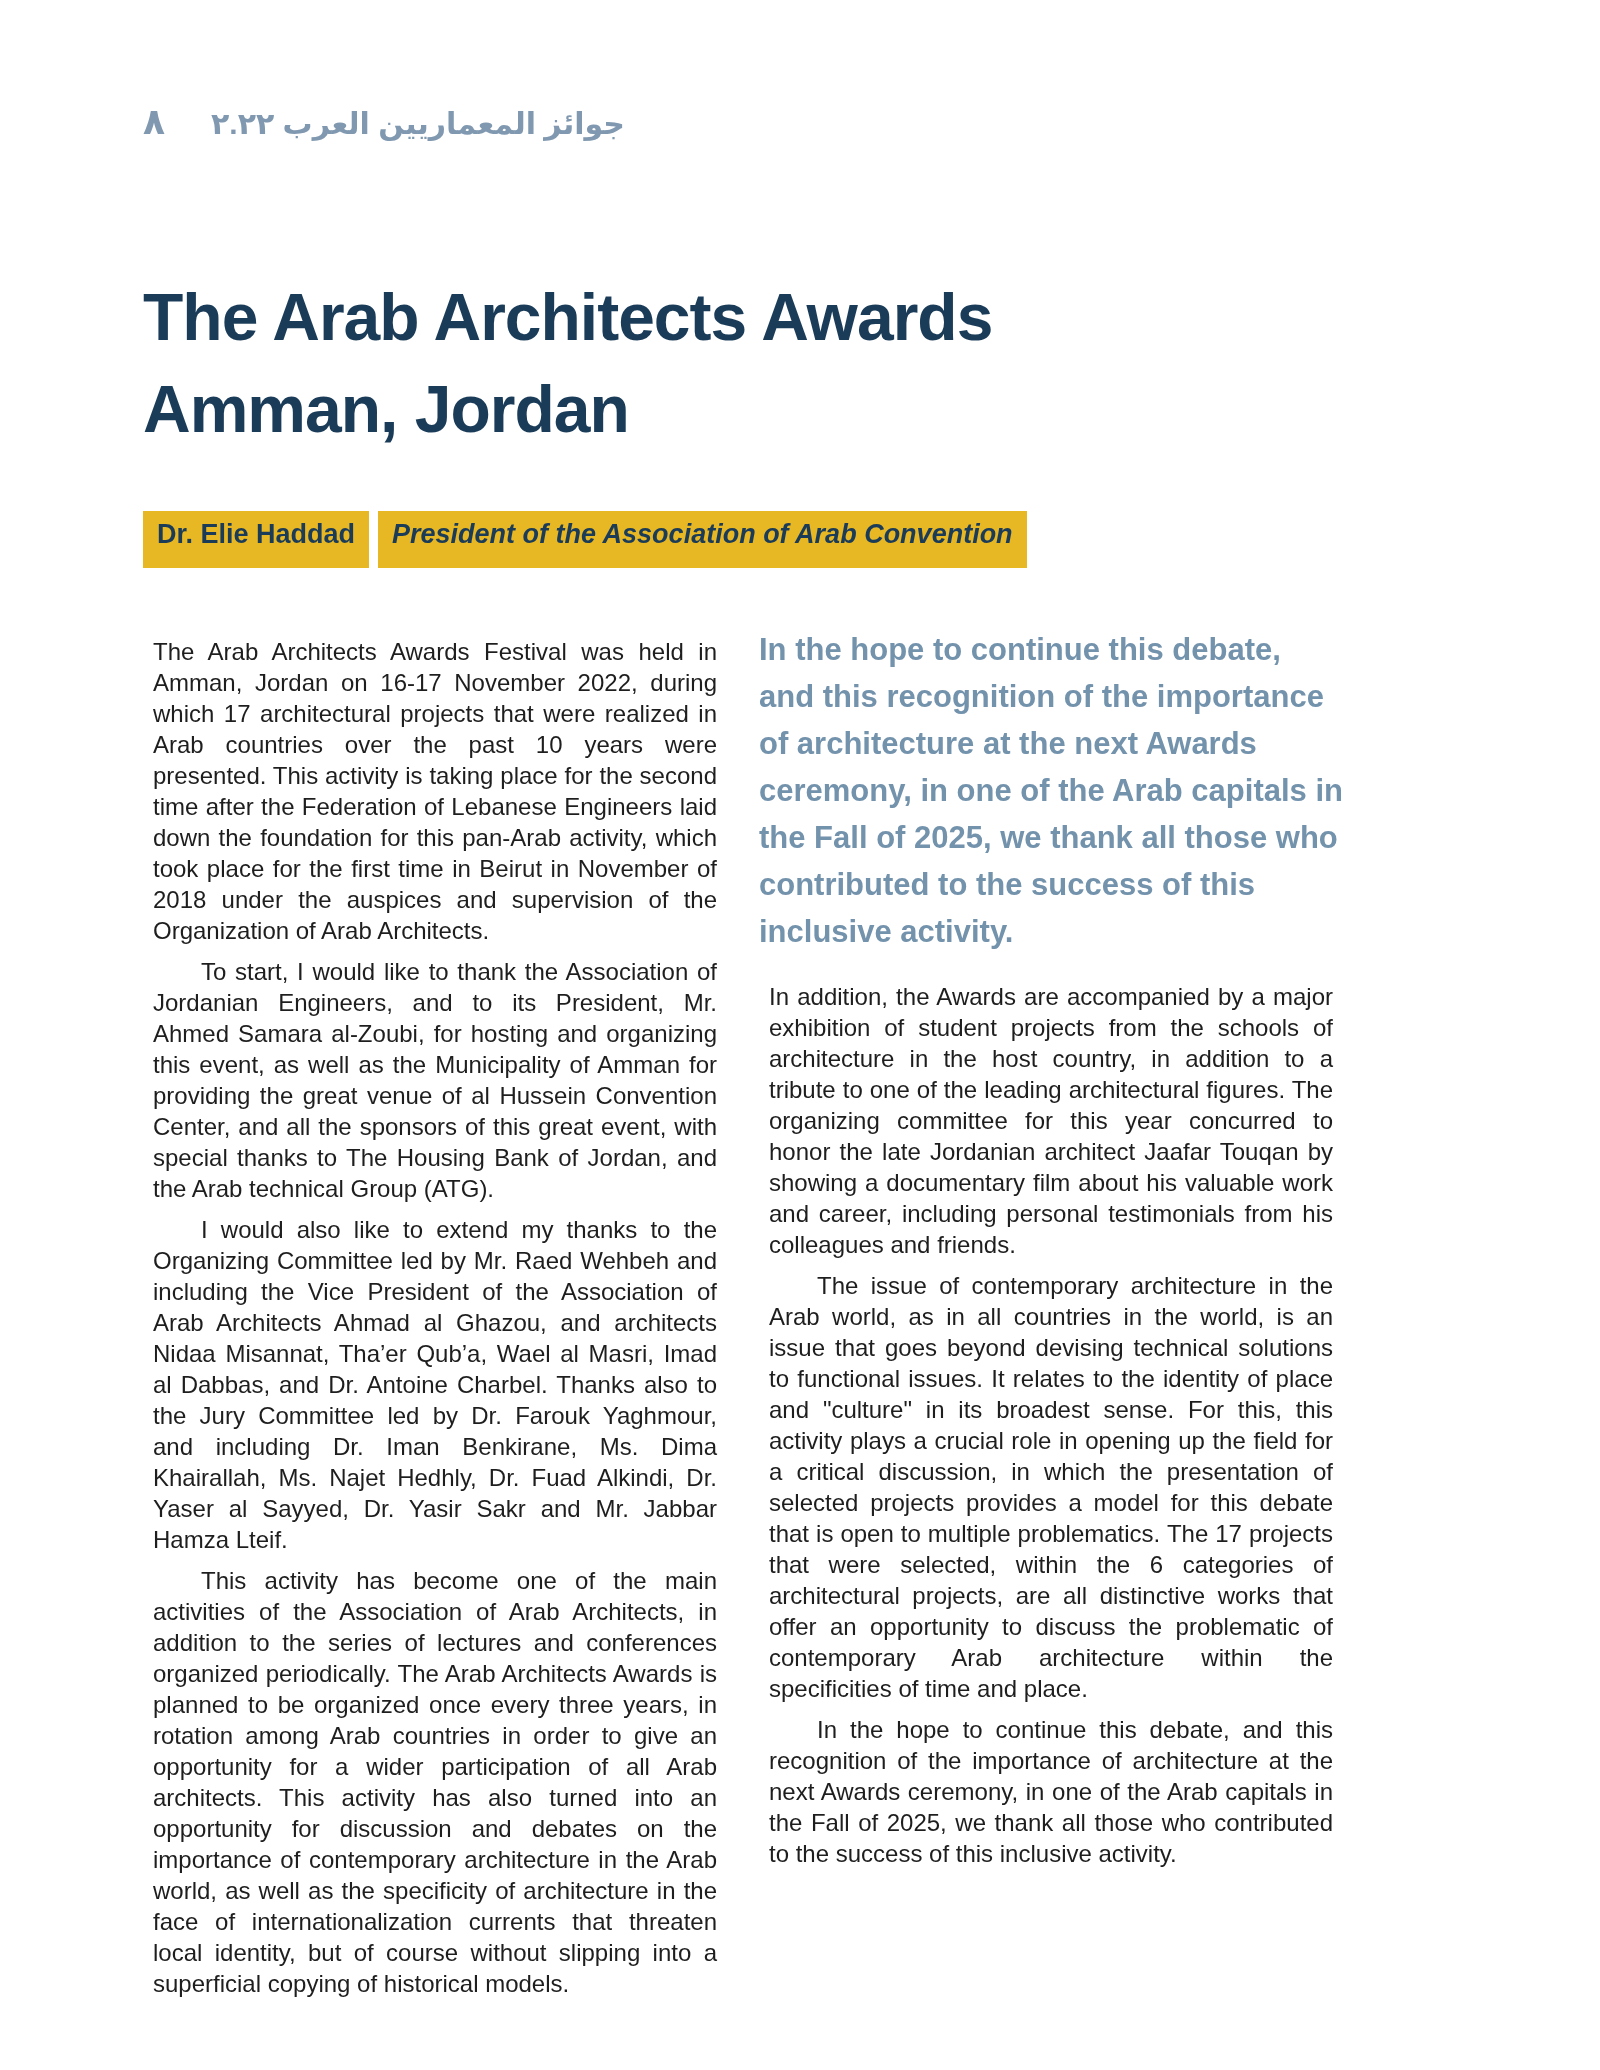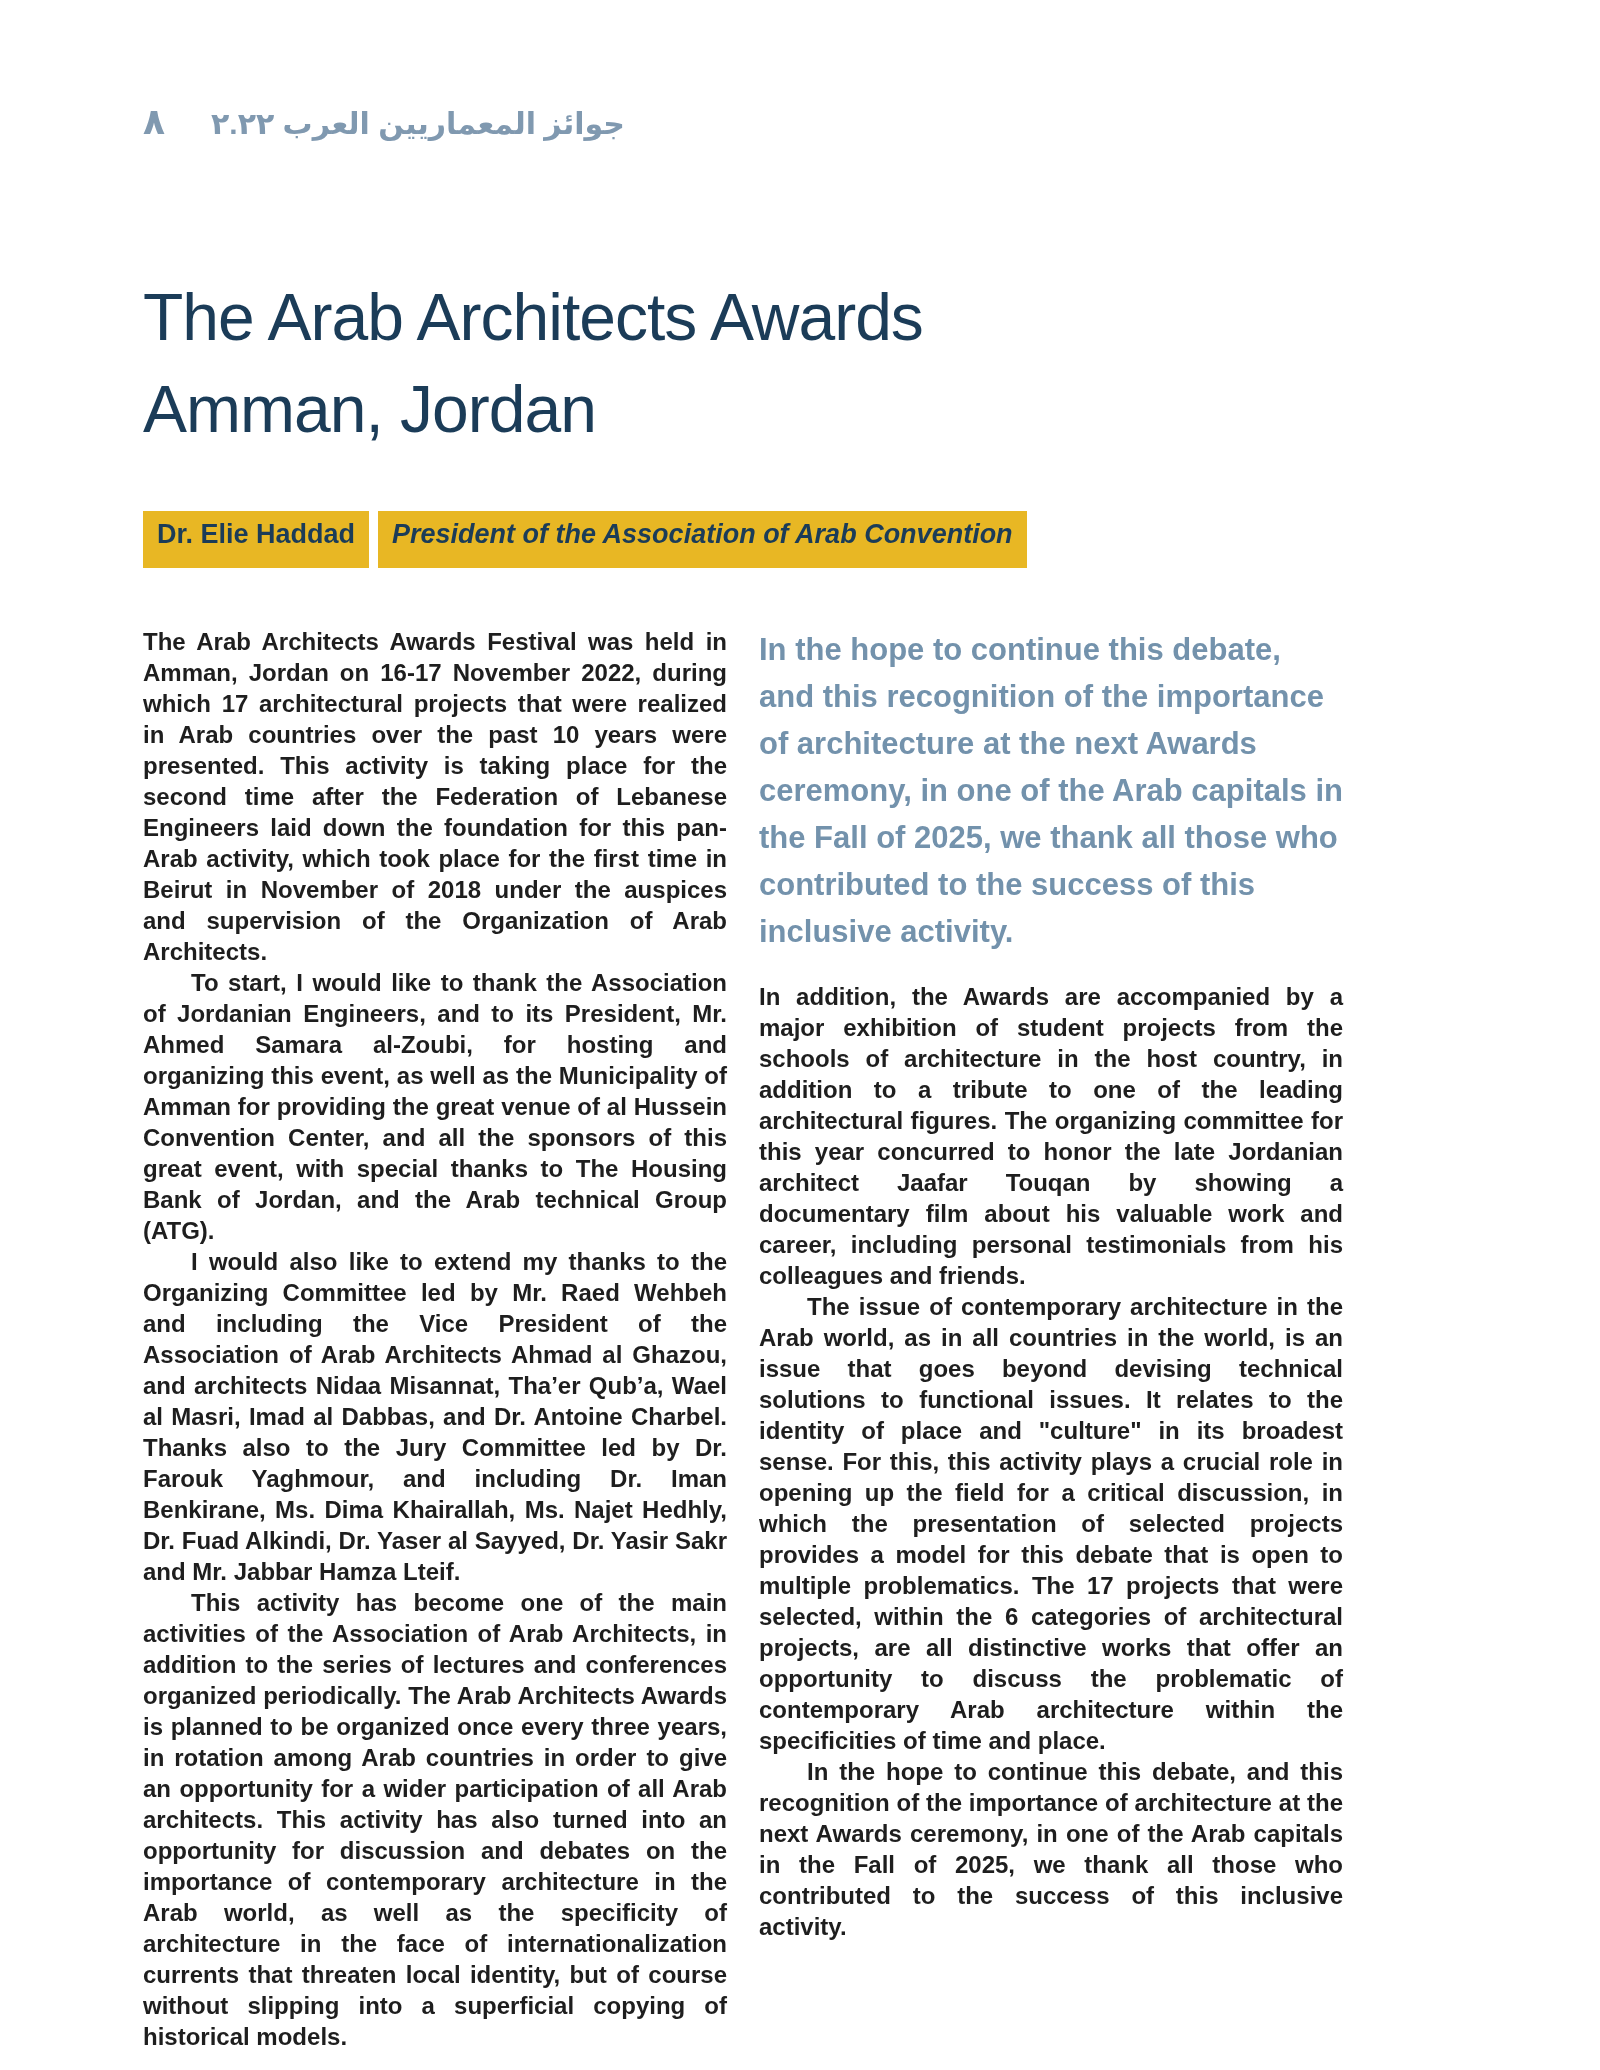--- a/index.html
+++ b/index.html
@@ -34,21 +34,21 @@
     font-weight:700;
     line-height:1.3;
     direction:rtl;
     text-align:right;
   }
   
   .article-title{
     margin:128px 0 0 0;
     font-size:66px;
     line-height:92px;
-    font-weight:400;
+    font-weight:700;
     letter-spacing:-1px;
     color:var(--navy,#1b3c58);
   }
   .title-line{display:block;}
   
   .byline{
     margin-top:56px;
     display:flex;
     gap:9px;
     align-items:stretch;
@@ -64,27 +64,26 @@
   }
   .chip.role{font-style:italic;}
   
   .columns{
     margin-top:58px;
     display:flex;
     gap:32px;
   }
   .col{width:584px;}
   .body-p{
-    margin:0;
+    margin:10px;
     font-size:24px;
     line-height:31px;
     text-align:justify;
     text-indent:2em;
     color:var(--body,#1e1e1e);
-    font-weight:bold;
   }
   .body-p.first{text-indent:0;}
   .pull-quote{
     color:var(--quote,#7392ac);
     font-size:31px;
     line-height:47px;
     font-weight:700;
     margin:0 0 26px 0;
     text-align:left;
   }

